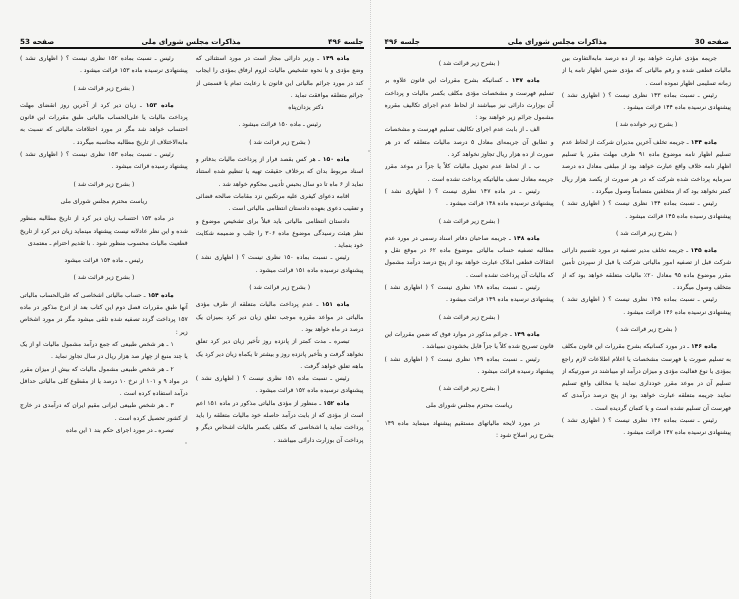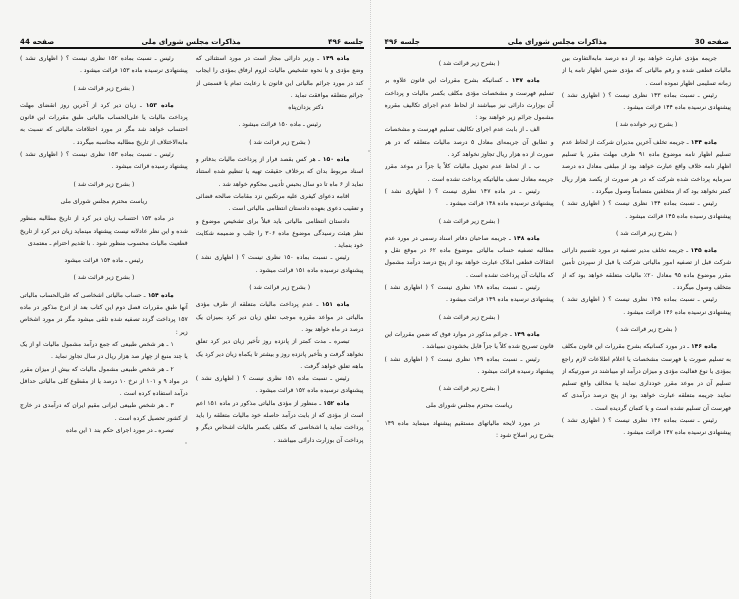--- a/index.html
+++ b/index.html
@@ -68,21 +68,21 @@
           <p class="center">ریاست محترم مجلس شورای ملی</p>
           <p class="indent">در مورد لایحه مالیاتهای مستقیم پیشنهاد مینماید ماده ۱۴۹ بشرح زیر اصلاح شود :</p>
         </div>
     </div>
   </div>
 
   <div class="page left">
     <div class="page-header">
       <span>جلسه ۴۹۶</span>
       <span>مذاکرات مجلس شورای ملی</span>
-      <span>صفحه 44</span>
+      <span>صفحه 53</span>
     </div>
     <div class="header-rule"></div>
     <div class="columns">
       <div class="col">
           <p class="indent"><span class="art-num">ماده ۱۴۹</span> <span>ـ وزیر دارائی مجاز است در مورد استثنائی که وضع مؤدی و یا نحوه تشخیص مالیات لزوم ارفاق بمؤدی را ایجاب کند در مورد جرائم مالیاتی این قانون با رعایت تمام یا قسمتی از جرائم متعلقه موافقت نماید .</span></p>
           <p class="sig">دکتر یزدان‌پناه</p>
           <p class="center">رئیس ـ ماده ۱۵۰ قرائت میشود .</p>
           <p class="center">( بشرح زیر قرائت شد )</p>
           <p class="indent"><span class="art-num">ماده ۱۵۰</span> <span>ـ هر کس بقصد فرار از پرداخت مالیات بدفاتر و اسناد مربوط بدان که برخلاف حقیقت تهیه یا تنظیم شده استناد نماید از ۶ ماه تا دو سال بحبس تأدیبی محکوم خواهد شد .</span></p>
           <p class="indent">اقامه دعوای کیفری علیه مرتکبین نزد مقامات صالحه قضائی و تعقیب دعوی بعهده دادستان انتظامی مالیاتی است .</p>

